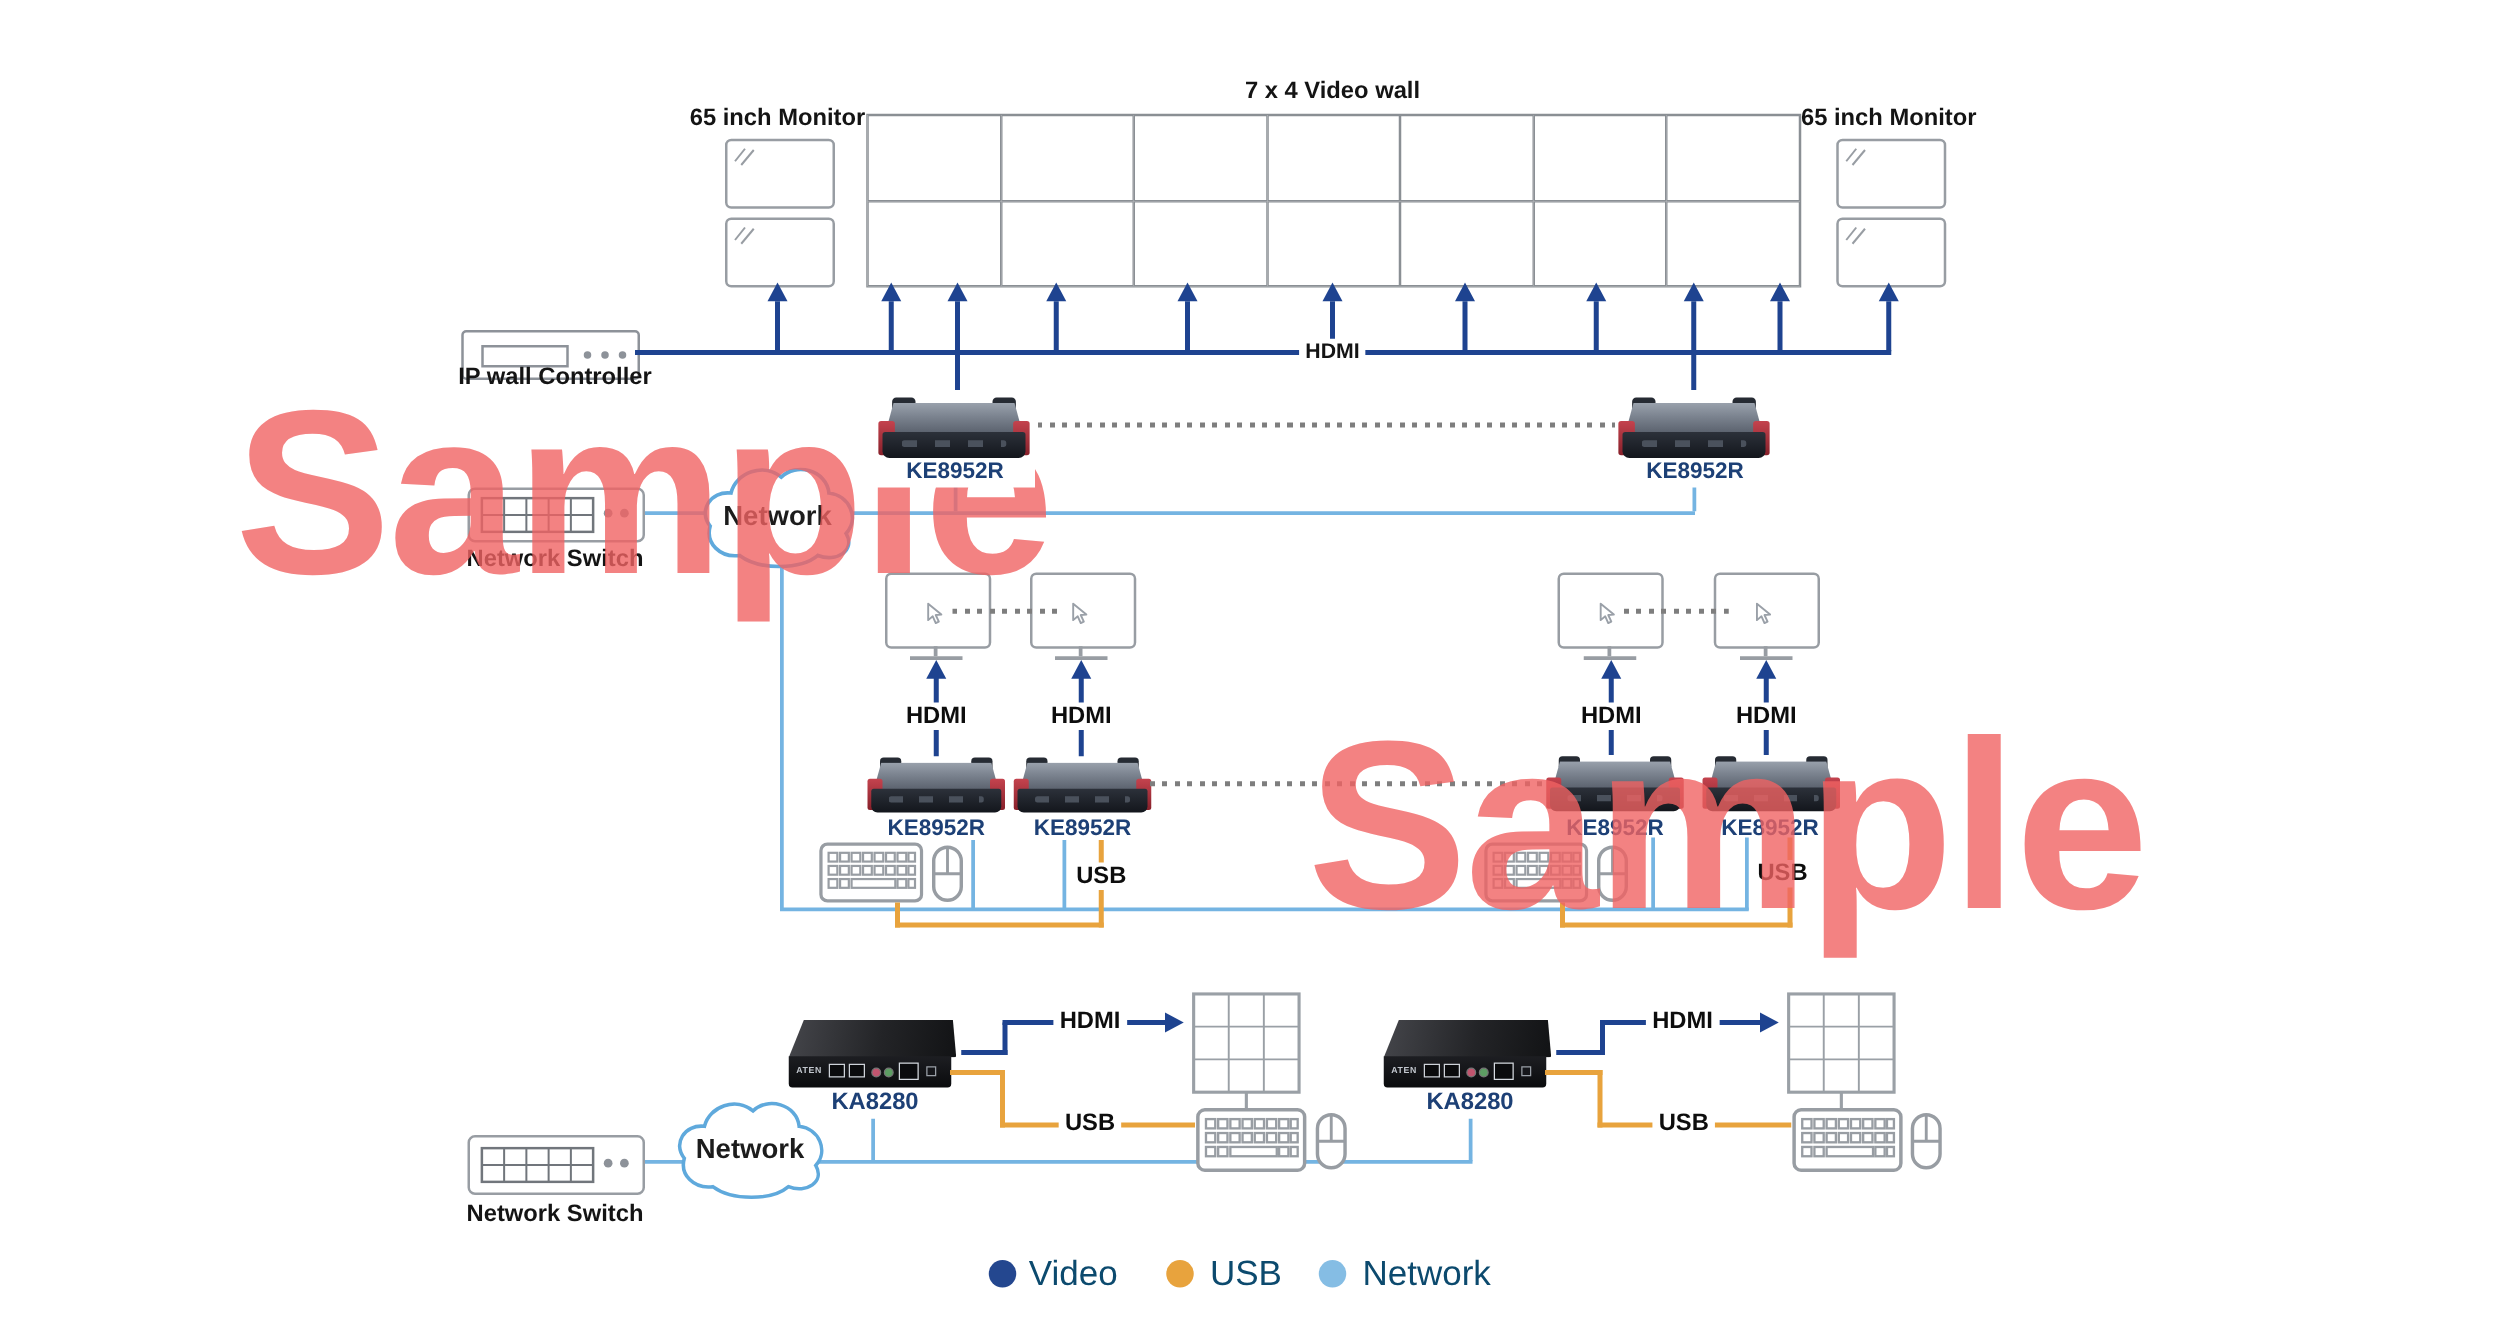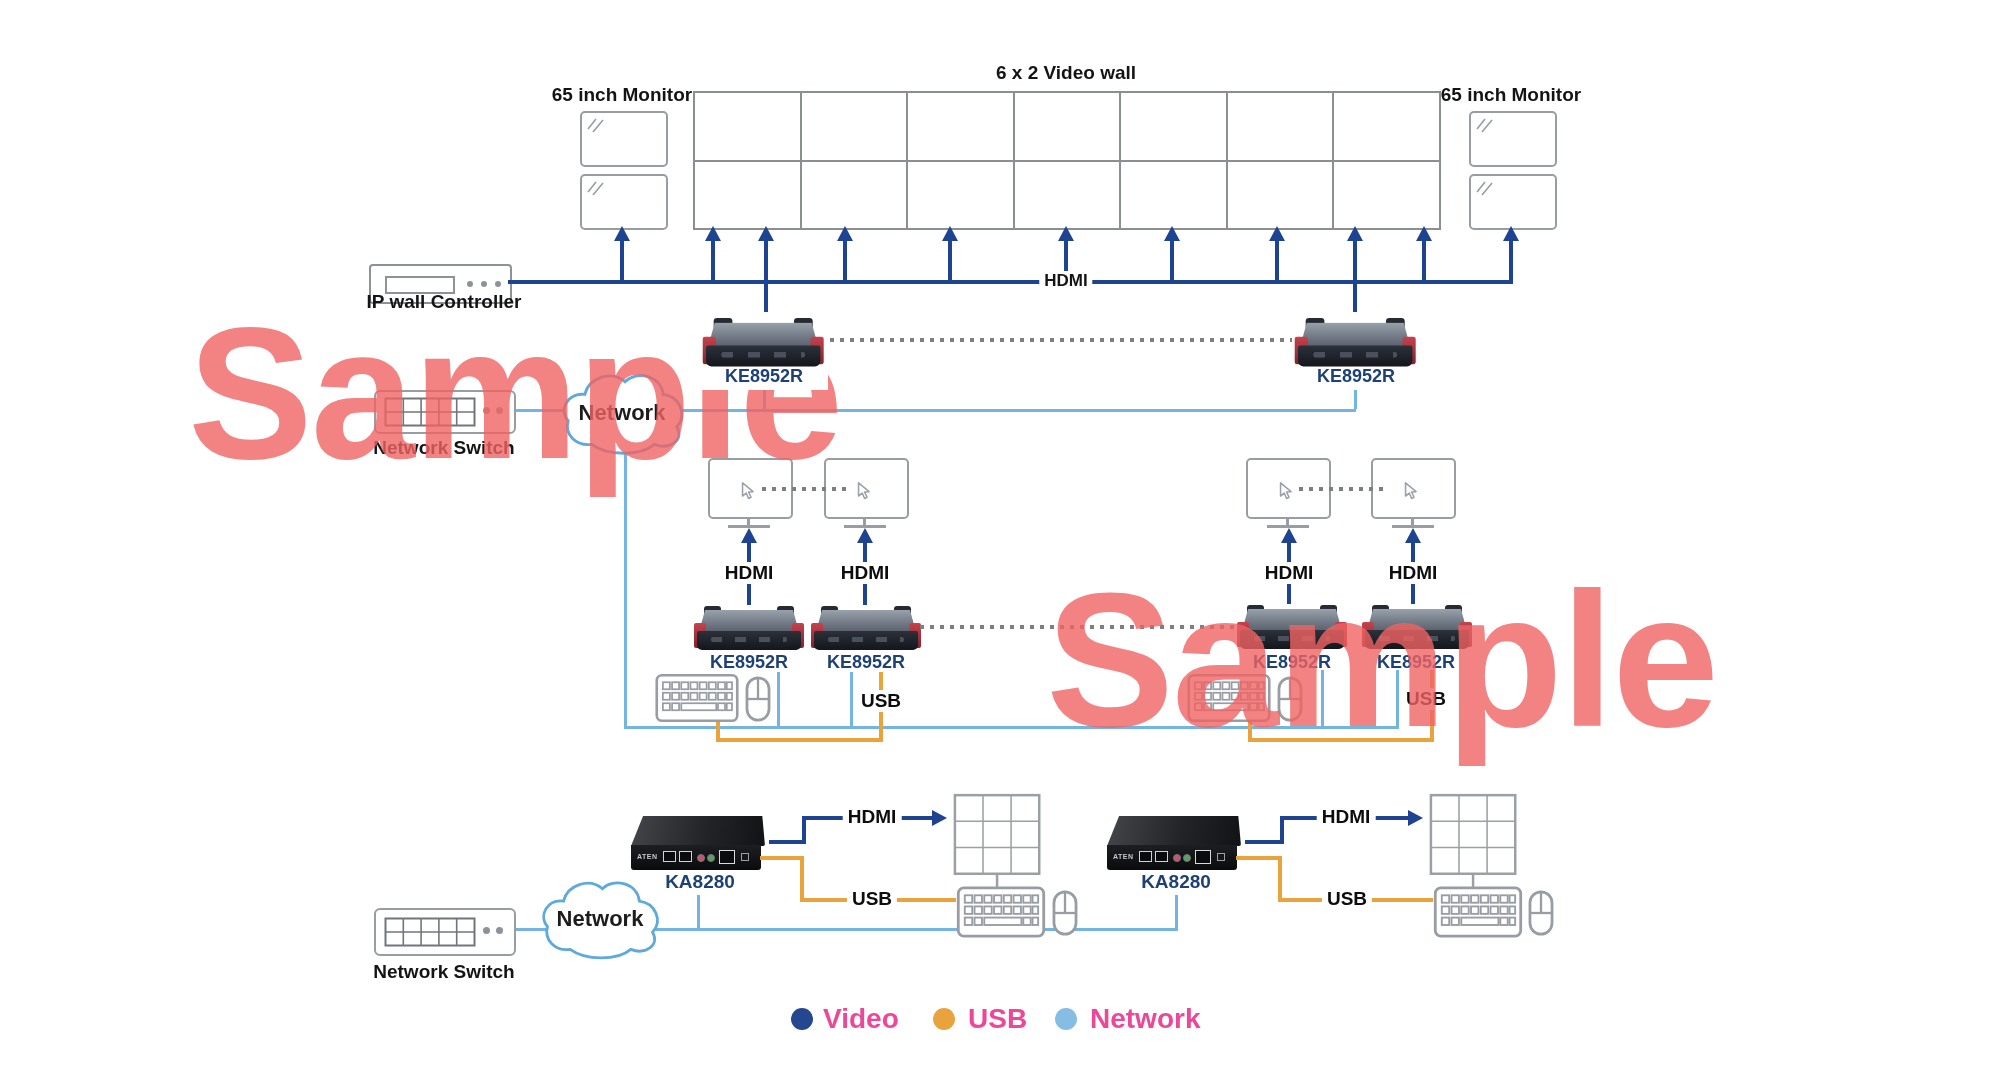--- a/index.html
+++ b/index.html
@@ -60,21 +60,21 @@
   .ka .j2{left:76px;background:#5d9e63;border:1px solid #777}
   .ka .rj{position:absolute;left:88px;top:5px;width:14px;height:12px;border:1.5px solid #d6dbe1;background:#0a0b0d}
   .ka .pwr{position:absolute;left:110px;top:8px;width:6px;height:6px;border:1px solid #9aa0a7;background:#15161a}
   .card{position:absolute;width:128px;height:78px;background:#fff;z-index:6}
   
   .wm{position:absolute;font-weight:700;line-height:1;letter-spacing:-2px;color:rgba(240,99,99,.8);pointer-events:none}
   .wm1{left:188px;top:300px;font-size:187px;z-index:5}
   .wm2{left:1046px;top:564px;font-size:192px;z-index:8}
   
   .lg-dot{position:absolute;width:22px;height:22px;border-radius:50%}
-  .lg-t{position:absolute;top:1003px;font-size:28px;font-weight:700;color:#ec4899}
+  .lg-t{position:absolute;top:1003px;font-size:28px;font-weight:400;color:#0c4a6e}
   svg.pos{position:absolute}
 </style>
 </head>
 <body>
 
 <div id="stage">
 
   <svg class="defs">
     <defs>
       <symbol id="sym-kb" viewBox="0 0 96 56">
@@ -131,21 +131,21 @@
         <rect x="1.5" y="1.5" width="89" height="27" fill="#fff" stroke="#71767c" stroke-width="2"></rect>
         <line x1="19.3" y1="1.5" x2="19.3" y2="28.5" stroke="#71767c" stroke-width="1.6"></line>
         <line x1="37.1" y1="1.5" x2="37.1" y2="28.5" stroke="#71767c" stroke-width="1.6"></line>
         <line x1="54.9" y1="1.5" x2="54.9" y2="28.5" stroke="#71767c" stroke-width="1.6"></line>
         <line x1="72.7" y1="1.5" x2="72.7" y2="28.5" stroke="#71767c" stroke-width="1.6"></line>
         <line x1="1.5" y1="15" x2="90.5" y2="15" stroke="#71767c" stroke-width="1.6"></line>
       </symbol>
     </defs>
   </svg>
 
-  <div class="t t-c f19" style="left:1066px;top:62px">6 x 2 Video wall</div>
+  <div class="t t-c f19" style="left:1066px;top:62px">7 x 4 Video wall</div>
   <div class="t t-c f19" style="left:622px;top:84px">65 inch Monitor</div>
   <div class="t t-c f19" style="left:1511px;top:84px">65 inch Monitor</div>
 
   <div class="vwall">
     <i></i>
       <i></i>
       <i></i>
       <i></i>
       <i></i>
       <i></i>

